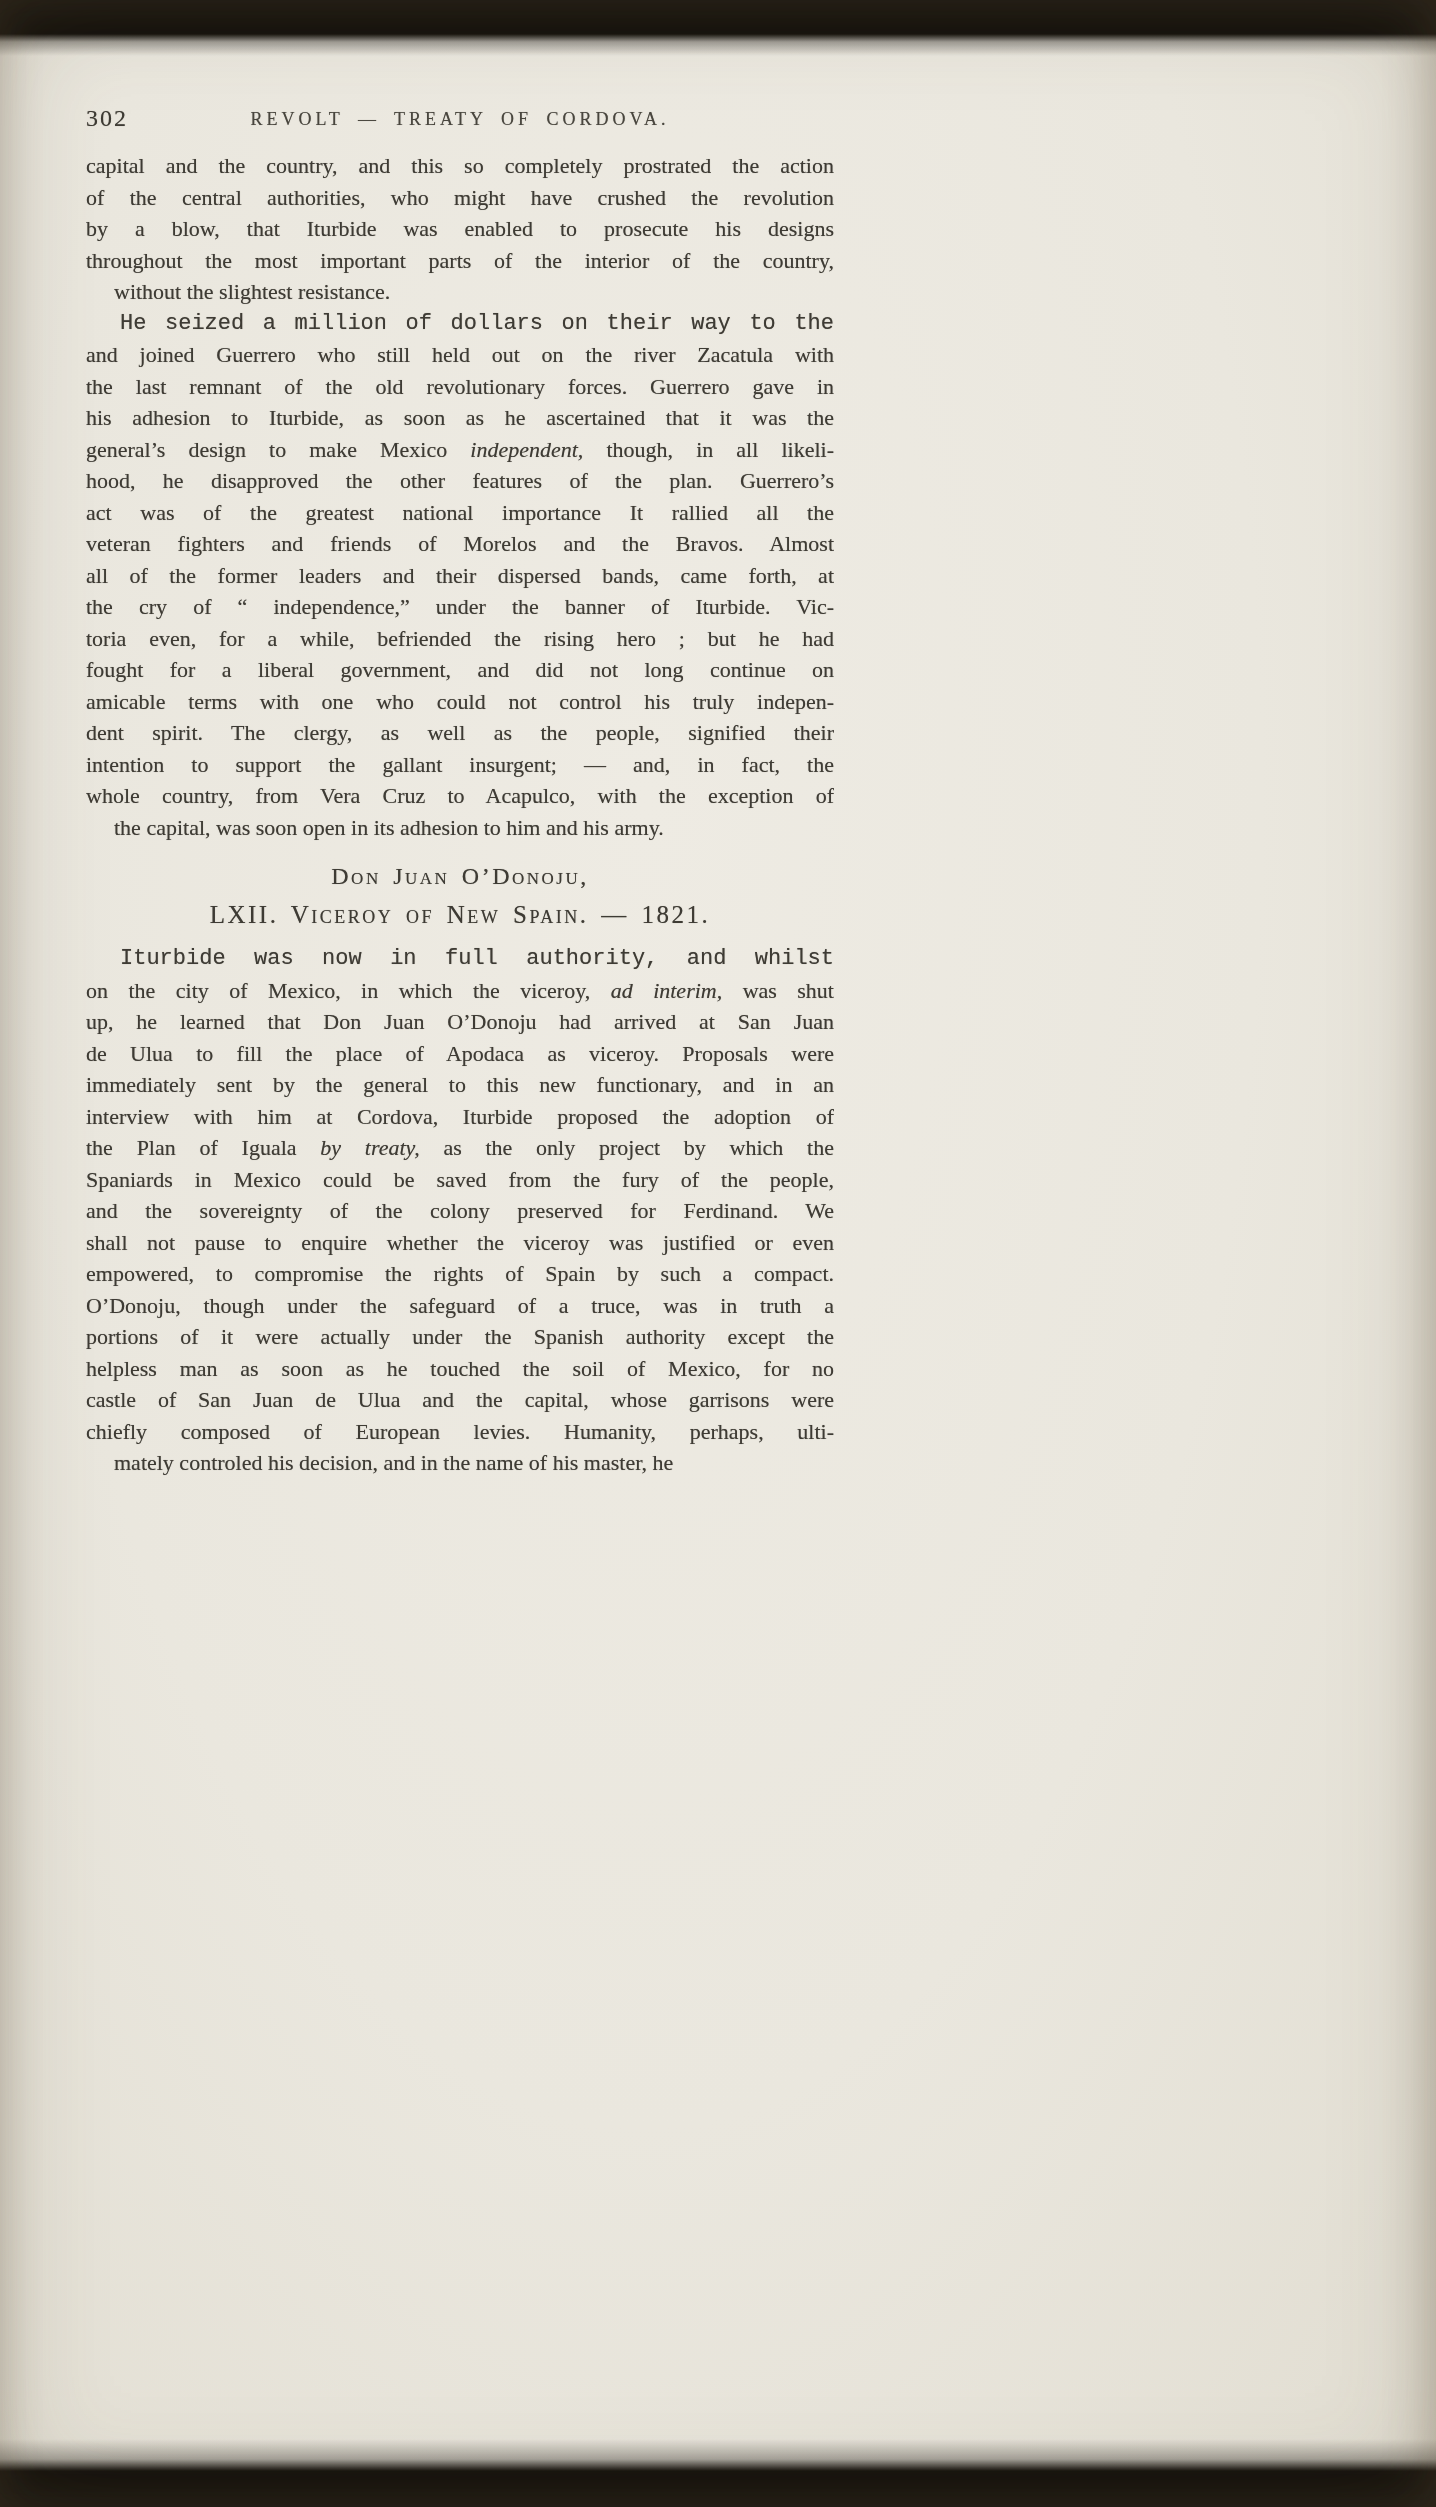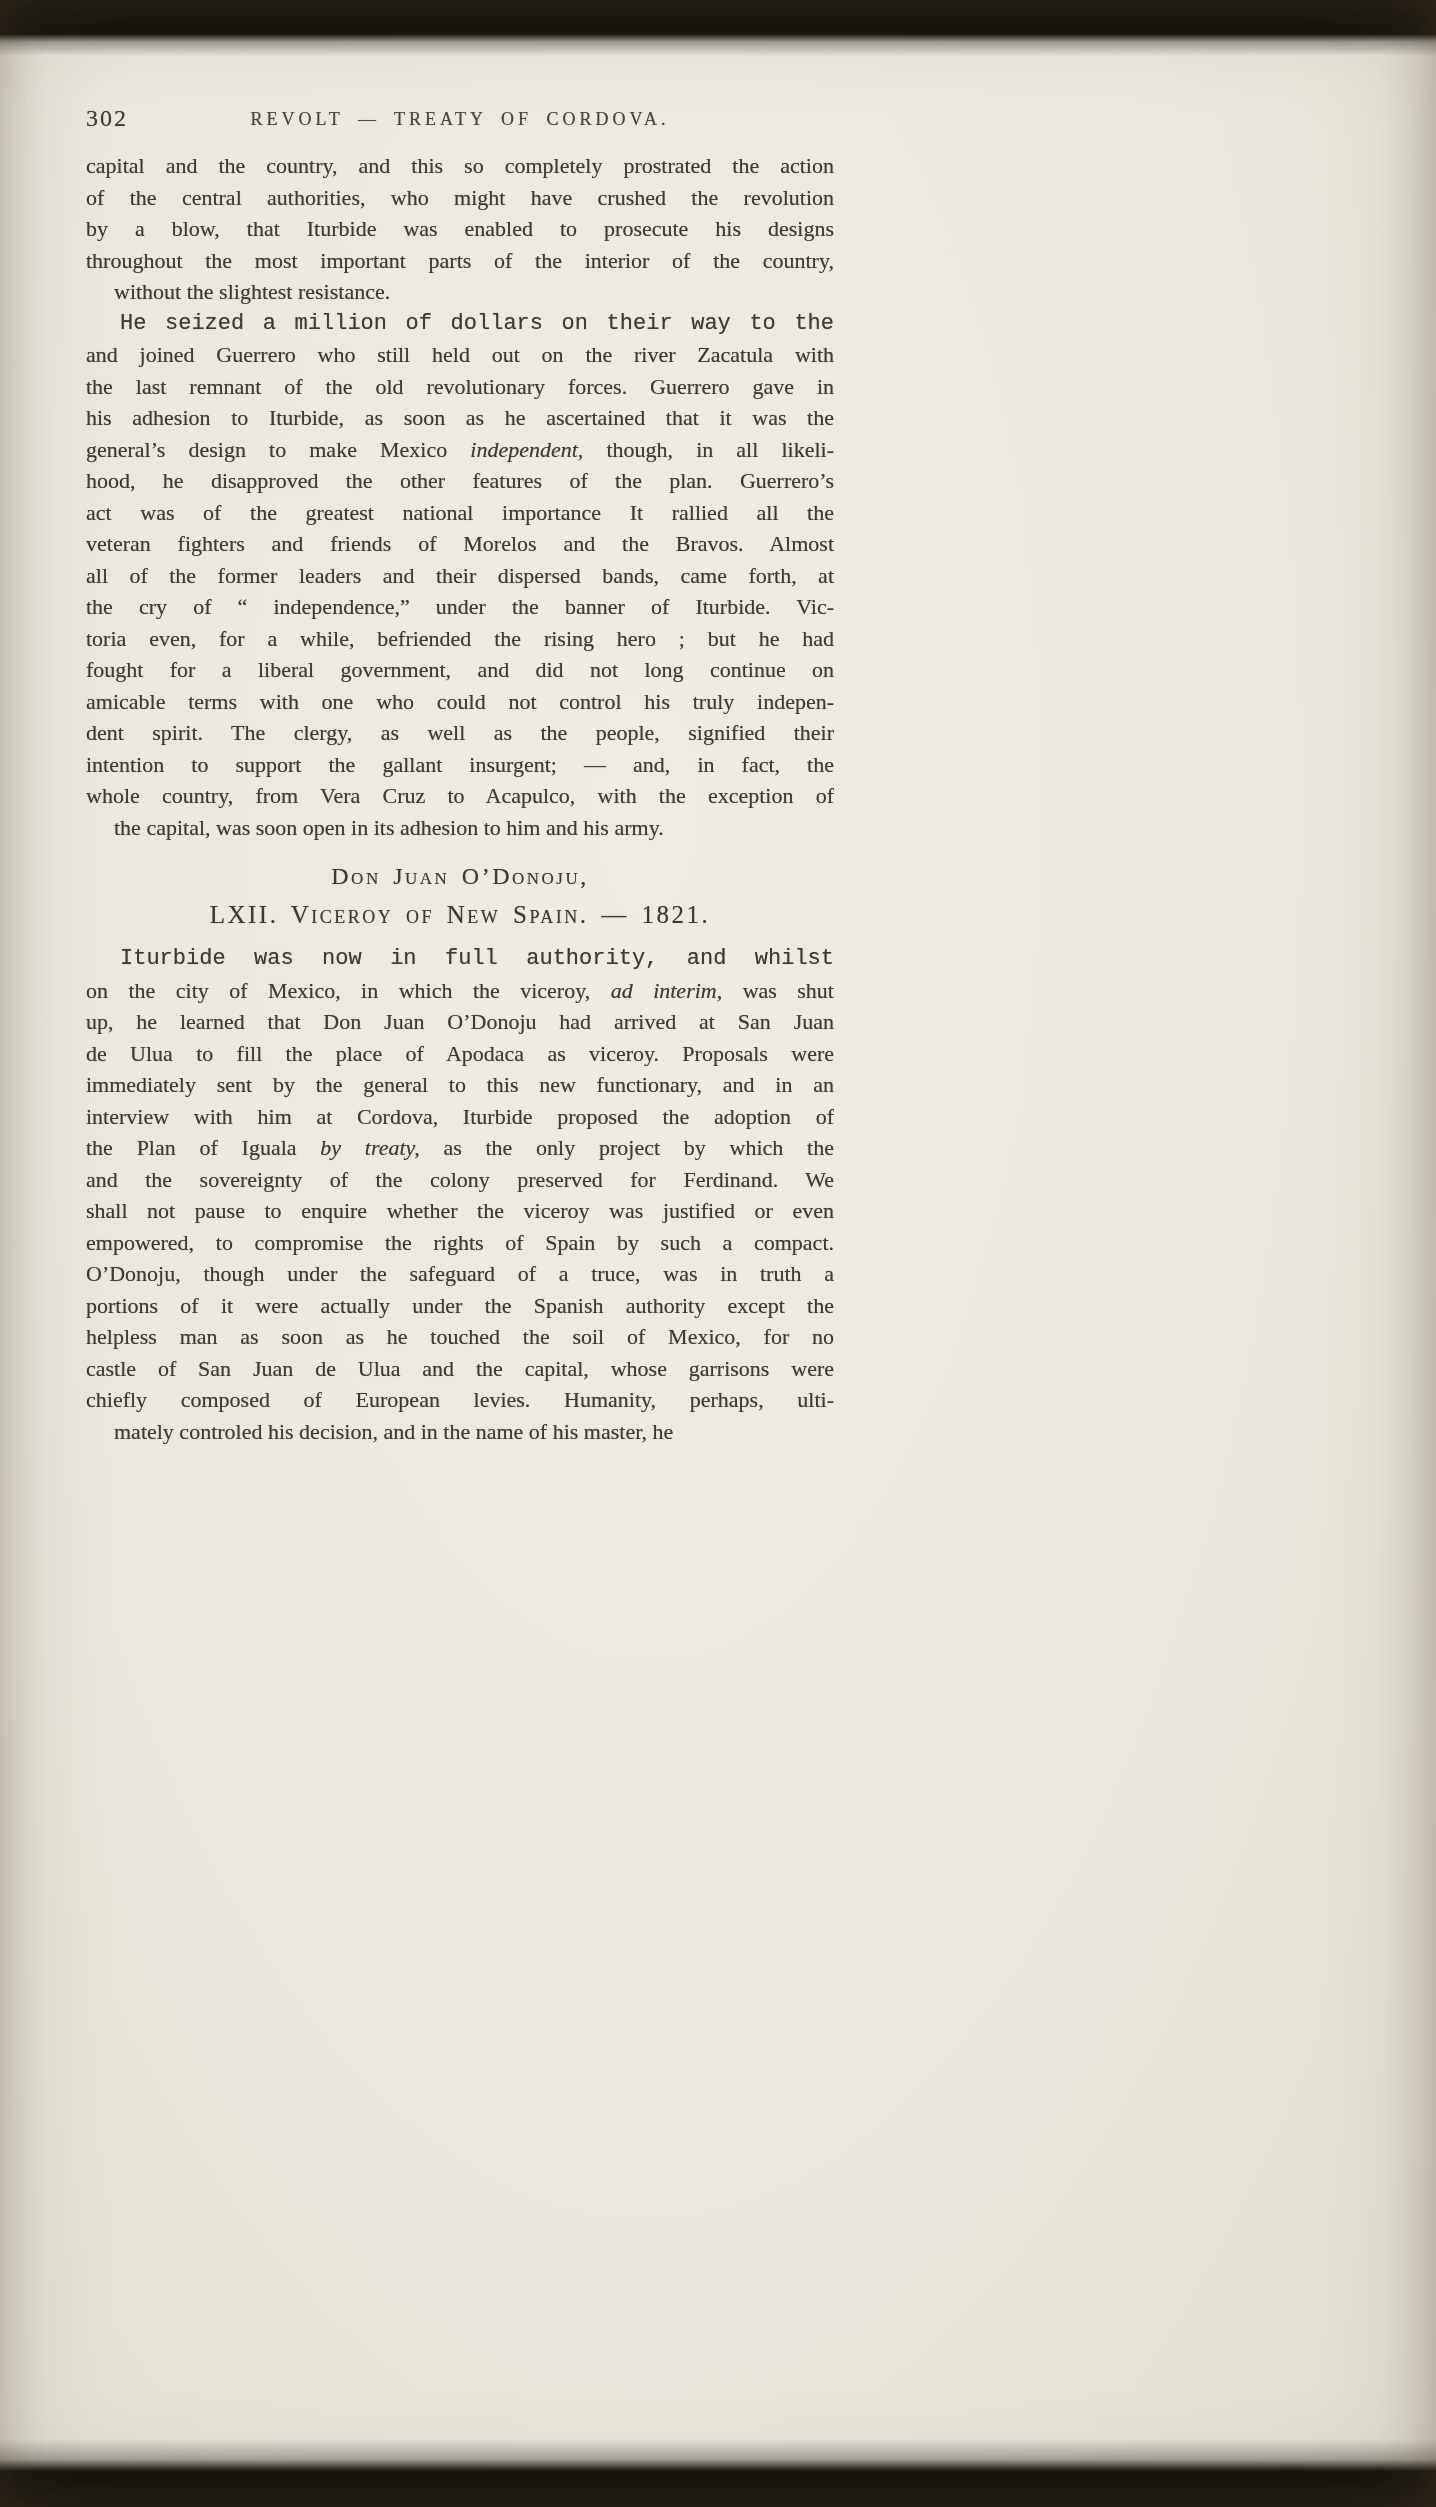--- a/index.html
+++ b/index.html
@@ -104,20 +104,21 @@
         <div class="heading-line heading-line-2"><span>LXII. Viceroy of New Spain. — 1821.</span></div>
       </div>
       <div class="para">
         <div class="line indent"><span>Iturbide was now in full authority, and whilst preparing to march</span></div>
         <div class="line"><span>on the city of Mexico, in which the viceroy, </span><span class="it">ad interim,</span><span> was shut</span></div>
         <div class="line"><span>up, he learned that Don Juan O’Donoju had arrived at San Juan</span></div>
         <div class="line"><span>de Ulua to fill the place of Apodaca as viceroy. Proposals were</span></div>
         <div class="line"><span>immediately sent by the general to this new functionary, and in an</span></div>
         <div class="line"><span>interview with him at Cordova, Iturbide proposed the adoption of</span></div>
         <div class="line"><span>the Plan of Iguala </span><span class="it">by treaty,</span><span> as the only project by which the</span></div>
+        <div class="line"><span>Spaniards in Mexico could be saved from the fury of the people,</span></div>
         <div class="line"><span>and the sovereignty of the colony preserved for Ferdinand. We</span></div>
         <div class="line"><span>shall not pause to enquire whether the viceroy was justified or even</span></div>
         <div class="line"><span>empowered, to compromise the rights of Spain by such a compact.</span></div>
         <div class="line"><span>O’Donoju, though under the safeguard of a truce, was in truth a</span></div>
         <div class="line"><span>portions of it were actually under the Spanish authority except the</span></div>
         <div class="line"><span>helpless man as soon as he touched the soil of Mexico, for no</span></div>
         <div class="line"><span>castle of San Juan de Ulua and the capital, whose garrisons were</span></div>
         <div class="line"><span>chiefly composed of European levies. Humanity, perhaps, ulti-</span></div>
         <div class="line last"><span>mately controled his decision, and in the name of his master, he</span></div>
       </div>

